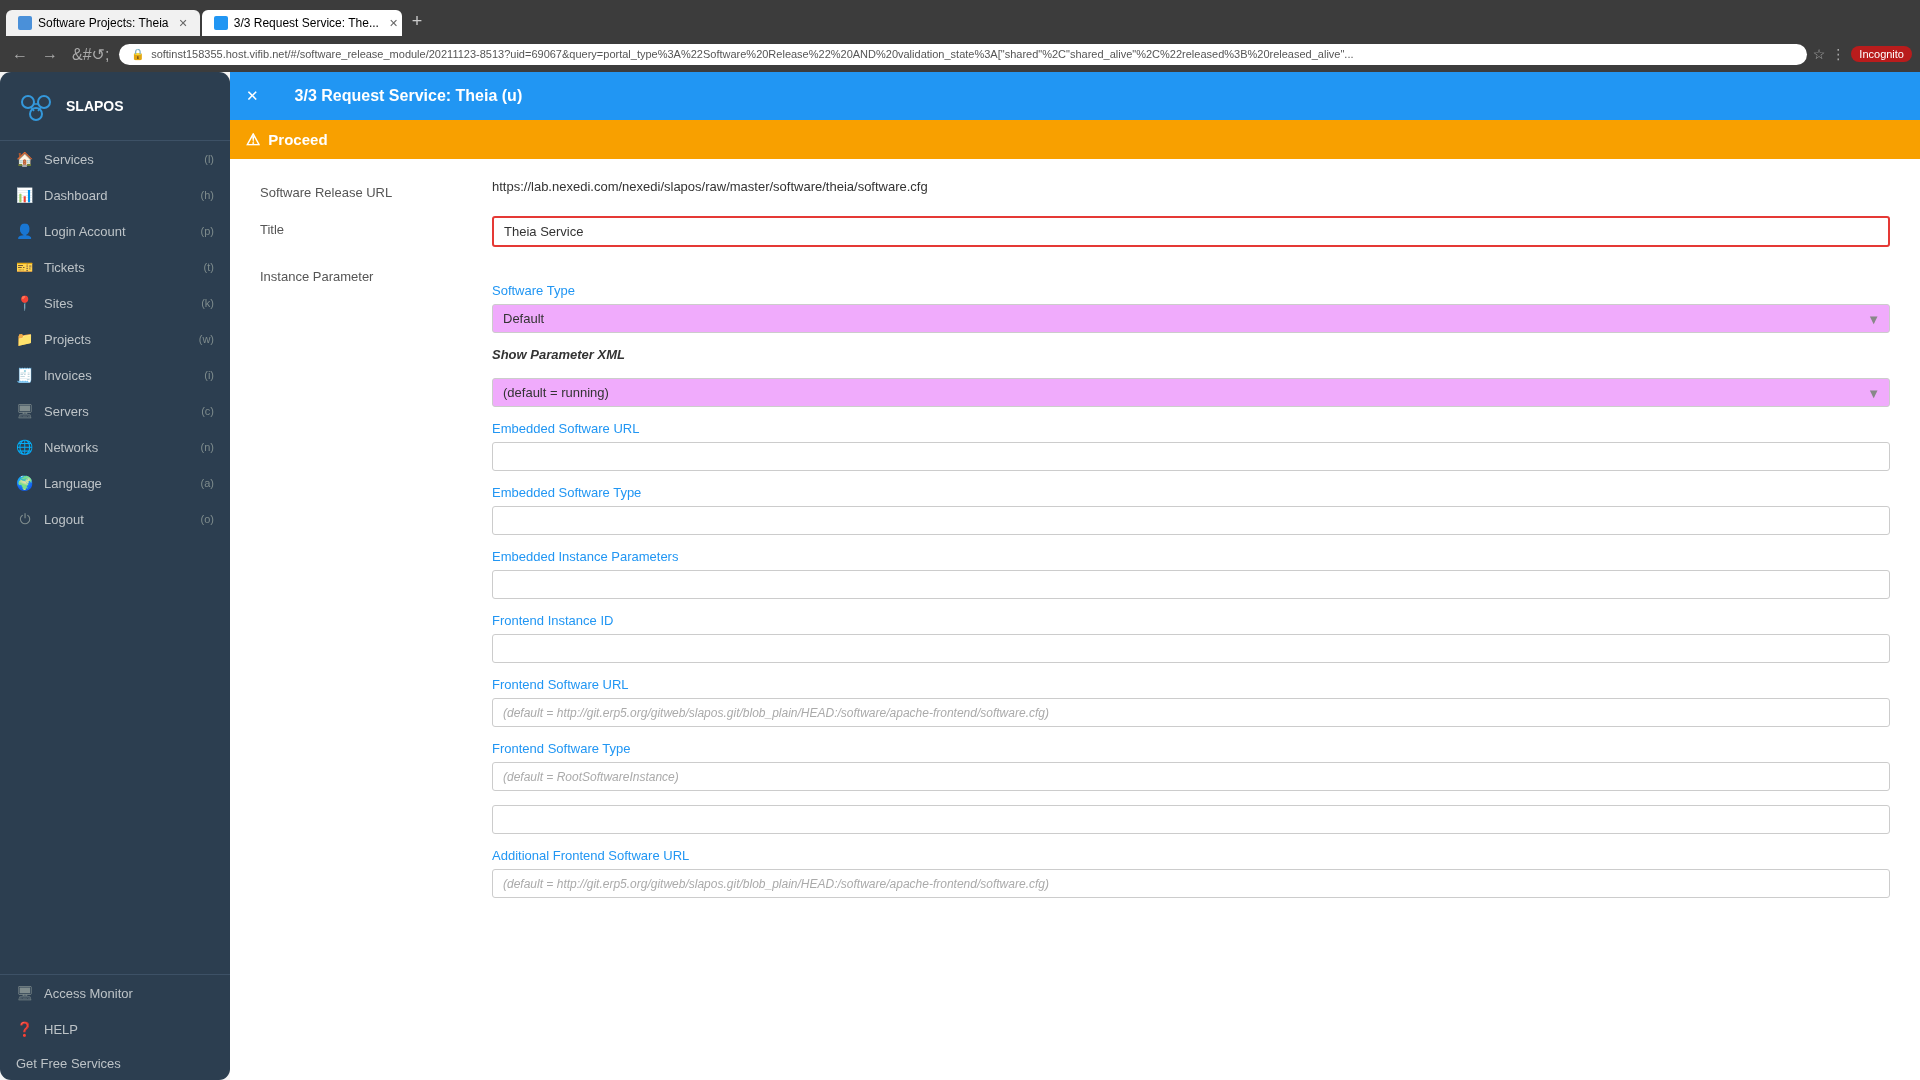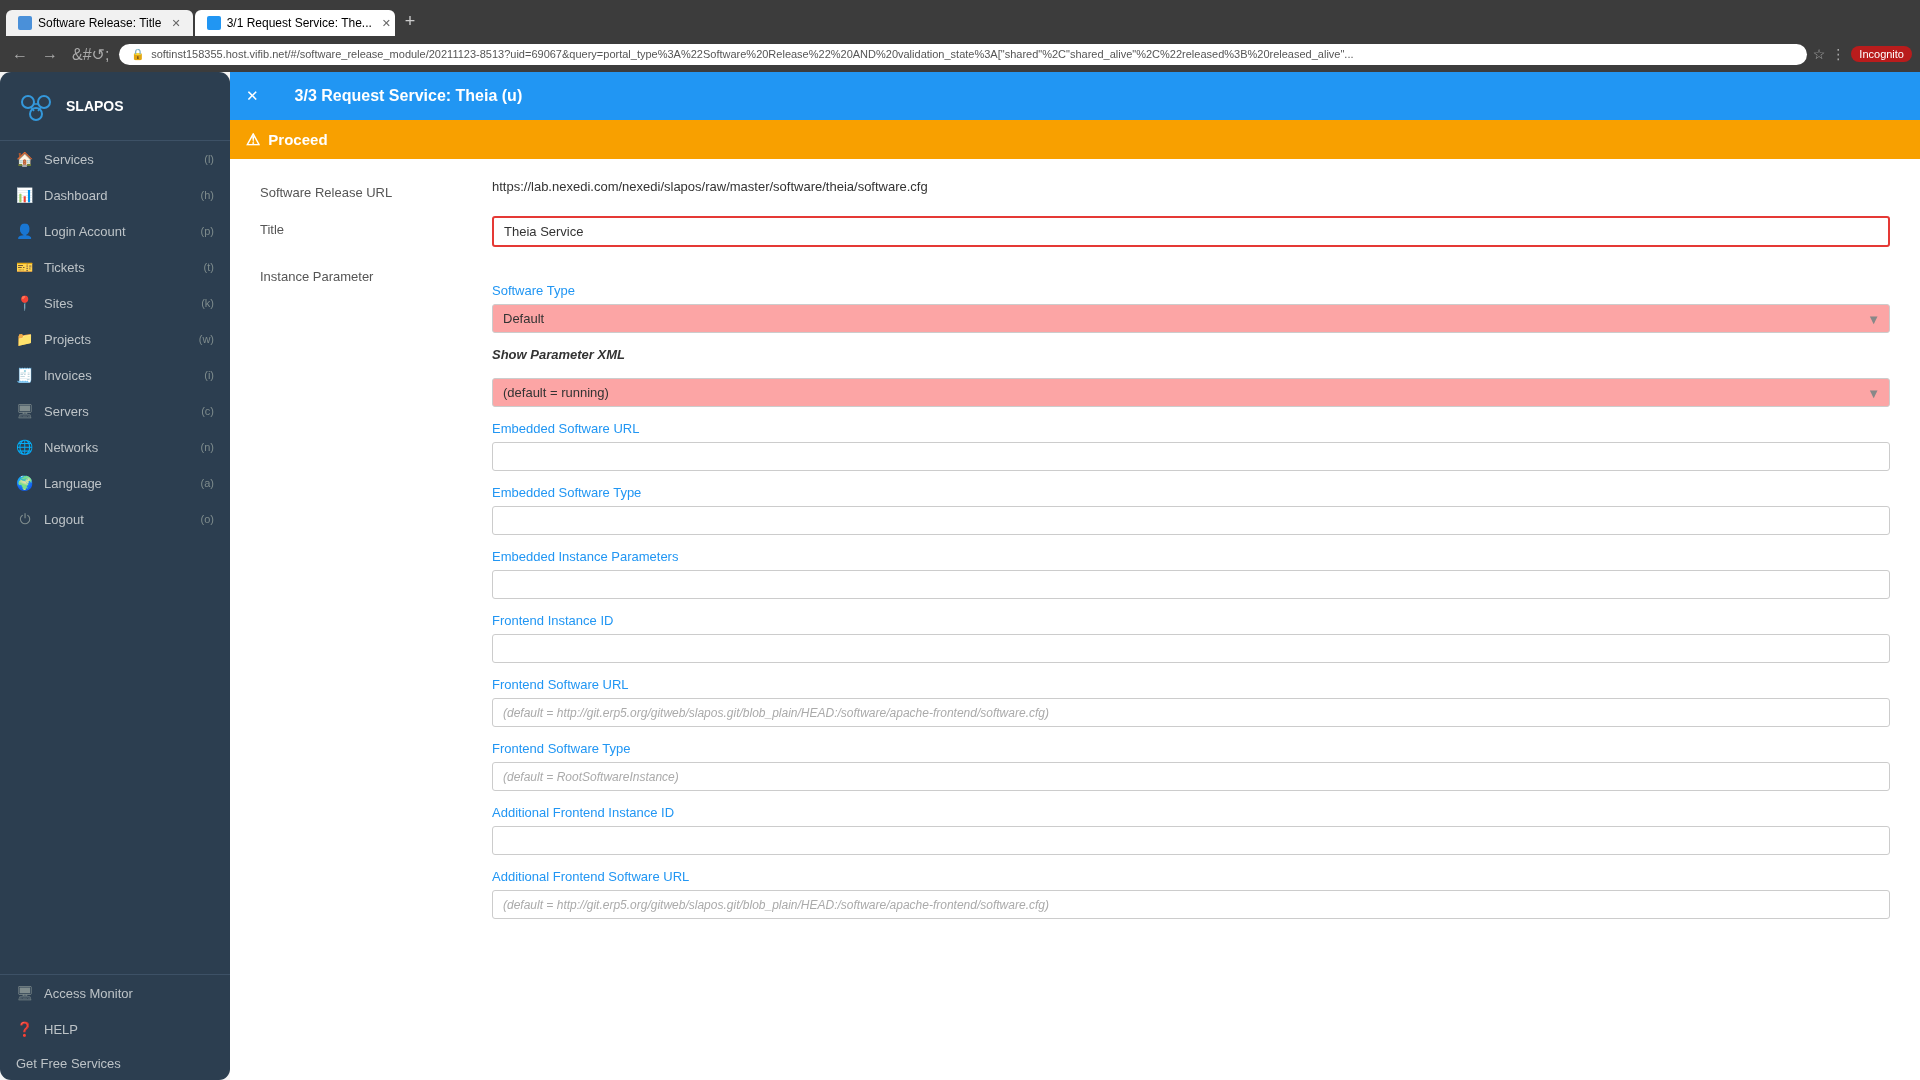--- a/index.html
+++ b/index.html
@@ -50,46 +50,46 @@
 
     
     .form-area { flex: 1; overflow-y: auto; padding: 20px 30px; }
     .form-row { display: flex; margin-bottom: 16px; align-items: flex-start; gap: 12px; }
     .form-label { width: 220px; flex-shrink: 0; color: #555; font-size: 13px; padding-top: 6px; }
     .form-field { flex: 1; }
     .form-value { font-size: 13px; color: #333; padding: 6px 0; }
     .form-input { width: 100%; border: 1px solid #ccc; border-radius: 3px; padding: 6px 10px; font-size: 13px; color: #333; outline: none; }
     .form-input.highlighted { border: 2px solid #e53935; }
     .form-select-wrap { position: relative; width: 100%; }
-    .form-select { width: 100%; border: 1px solid #ccc; border-radius: 3px; padding: 6px 30px 6px 10px; font-size: 13px; color: #333; appearance: none; background: #fca5a5; cursor: pointer; outline: none; }
+    .form-select { width: 100%; border: 1px solid #ccc; border-radius: 3px; padding: 6px 30px 6px 10px; font-size: 13px; color: #333; appearance: none; background: #f0abfc; cursor: pointer; outline: none; }
     .form-select-arrow { position: absolute; right: 10px; top: 50%; transform: translateY(-50%); color: #888; pointer-events: none; }
     .show-param-xml { font-style: italic; font-weight: bold; color: #333; font-size: 13px; margin-bottom: 16px; cursor: pointer; }
     .field-section-label { color: #2196F3; font-size: 13px; margin-bottom: 6px; }
     .form-input-placeholder::placeholder { color: #aaa; font-style: italic; font-size: 12px; }
     .instance-param-section { flex: 1; margin-top: 20px; }
     .param-field-group { margin-bottom: 14px; }
 
     
     ::-webkit-scrollbar { width: 6px; }
     ::-webkit-scrollbar-track { background: #f1f1f1; }
     ::-webkit-scrollbar-thumb { background: #ccc; border-radius: 3px; }
   </style>
 </head>
 <body>
 
 <div class="browser-chrome">
   <div class="browser-tabs">
     <div class="browser-tab">
       <div class="tab-favicon"></div>
-      <span>Software Release: Title</span>
+      <span>Software Projects: Theia</span>
       <span class="tab-close">✕</span>
     </div>
     <div class="browser-tab active">
       <div class="tab-favicon" style="background:#2196F3;"></div>
-      <span>3/1 Request Service: The...</span>
+      <span>3/3 Request Service: The...</span>
       <span class="tab-close">✕</span>
     </div>
     <button class="browser-tab-new">+</button>
   </div>
   <div class="browser-nav">
     <button class="nav-btn">←</button>
     <button class="nav-btn">→</button>
     <button class="nav-btn">&amp;#↺;</button>
     <div class="address-bar">
       <span class="lock-icon">🔒</span>
@@ -268,21 +268,20 @@
             <div class="field-section-label">Frontend Software URL</div>
             <input type="text" class="form-input form-input-placeholder" placeholder="(default = http://git.erp5.org/gitweb/slapos.git/blob_plain/HEAD:/software/apache-frontend/software.cfg)" style="">
           </div>
 
           <div class="param-field-group">
             <div class="field-section-label">Frontend Software Type</div>
             <input type="text" class="form-input form-input-placeholder" placeholder="(default = RootSoftwareInstance)" style="">
           </div>
 
           <div class="param-field-group">
-            <div class="field-section-label">Additional Frontend Instance ID</div>
             <input type="text" class="form-input form-input-placeholder" style="">
           </div>
 
           <div class="param-field-group">
             <div class="field-section-label">Additional Frontend Software URL</div>
             <input type="text" class="form-input form-input-placeholder" placeholder="(default = http://git.erp5.org/gitweb/slapos.git/blob_plain/HEAD:/software/apache-frontend/software.cfg)" style="">
           </div>
 
         </div>
       </div>

